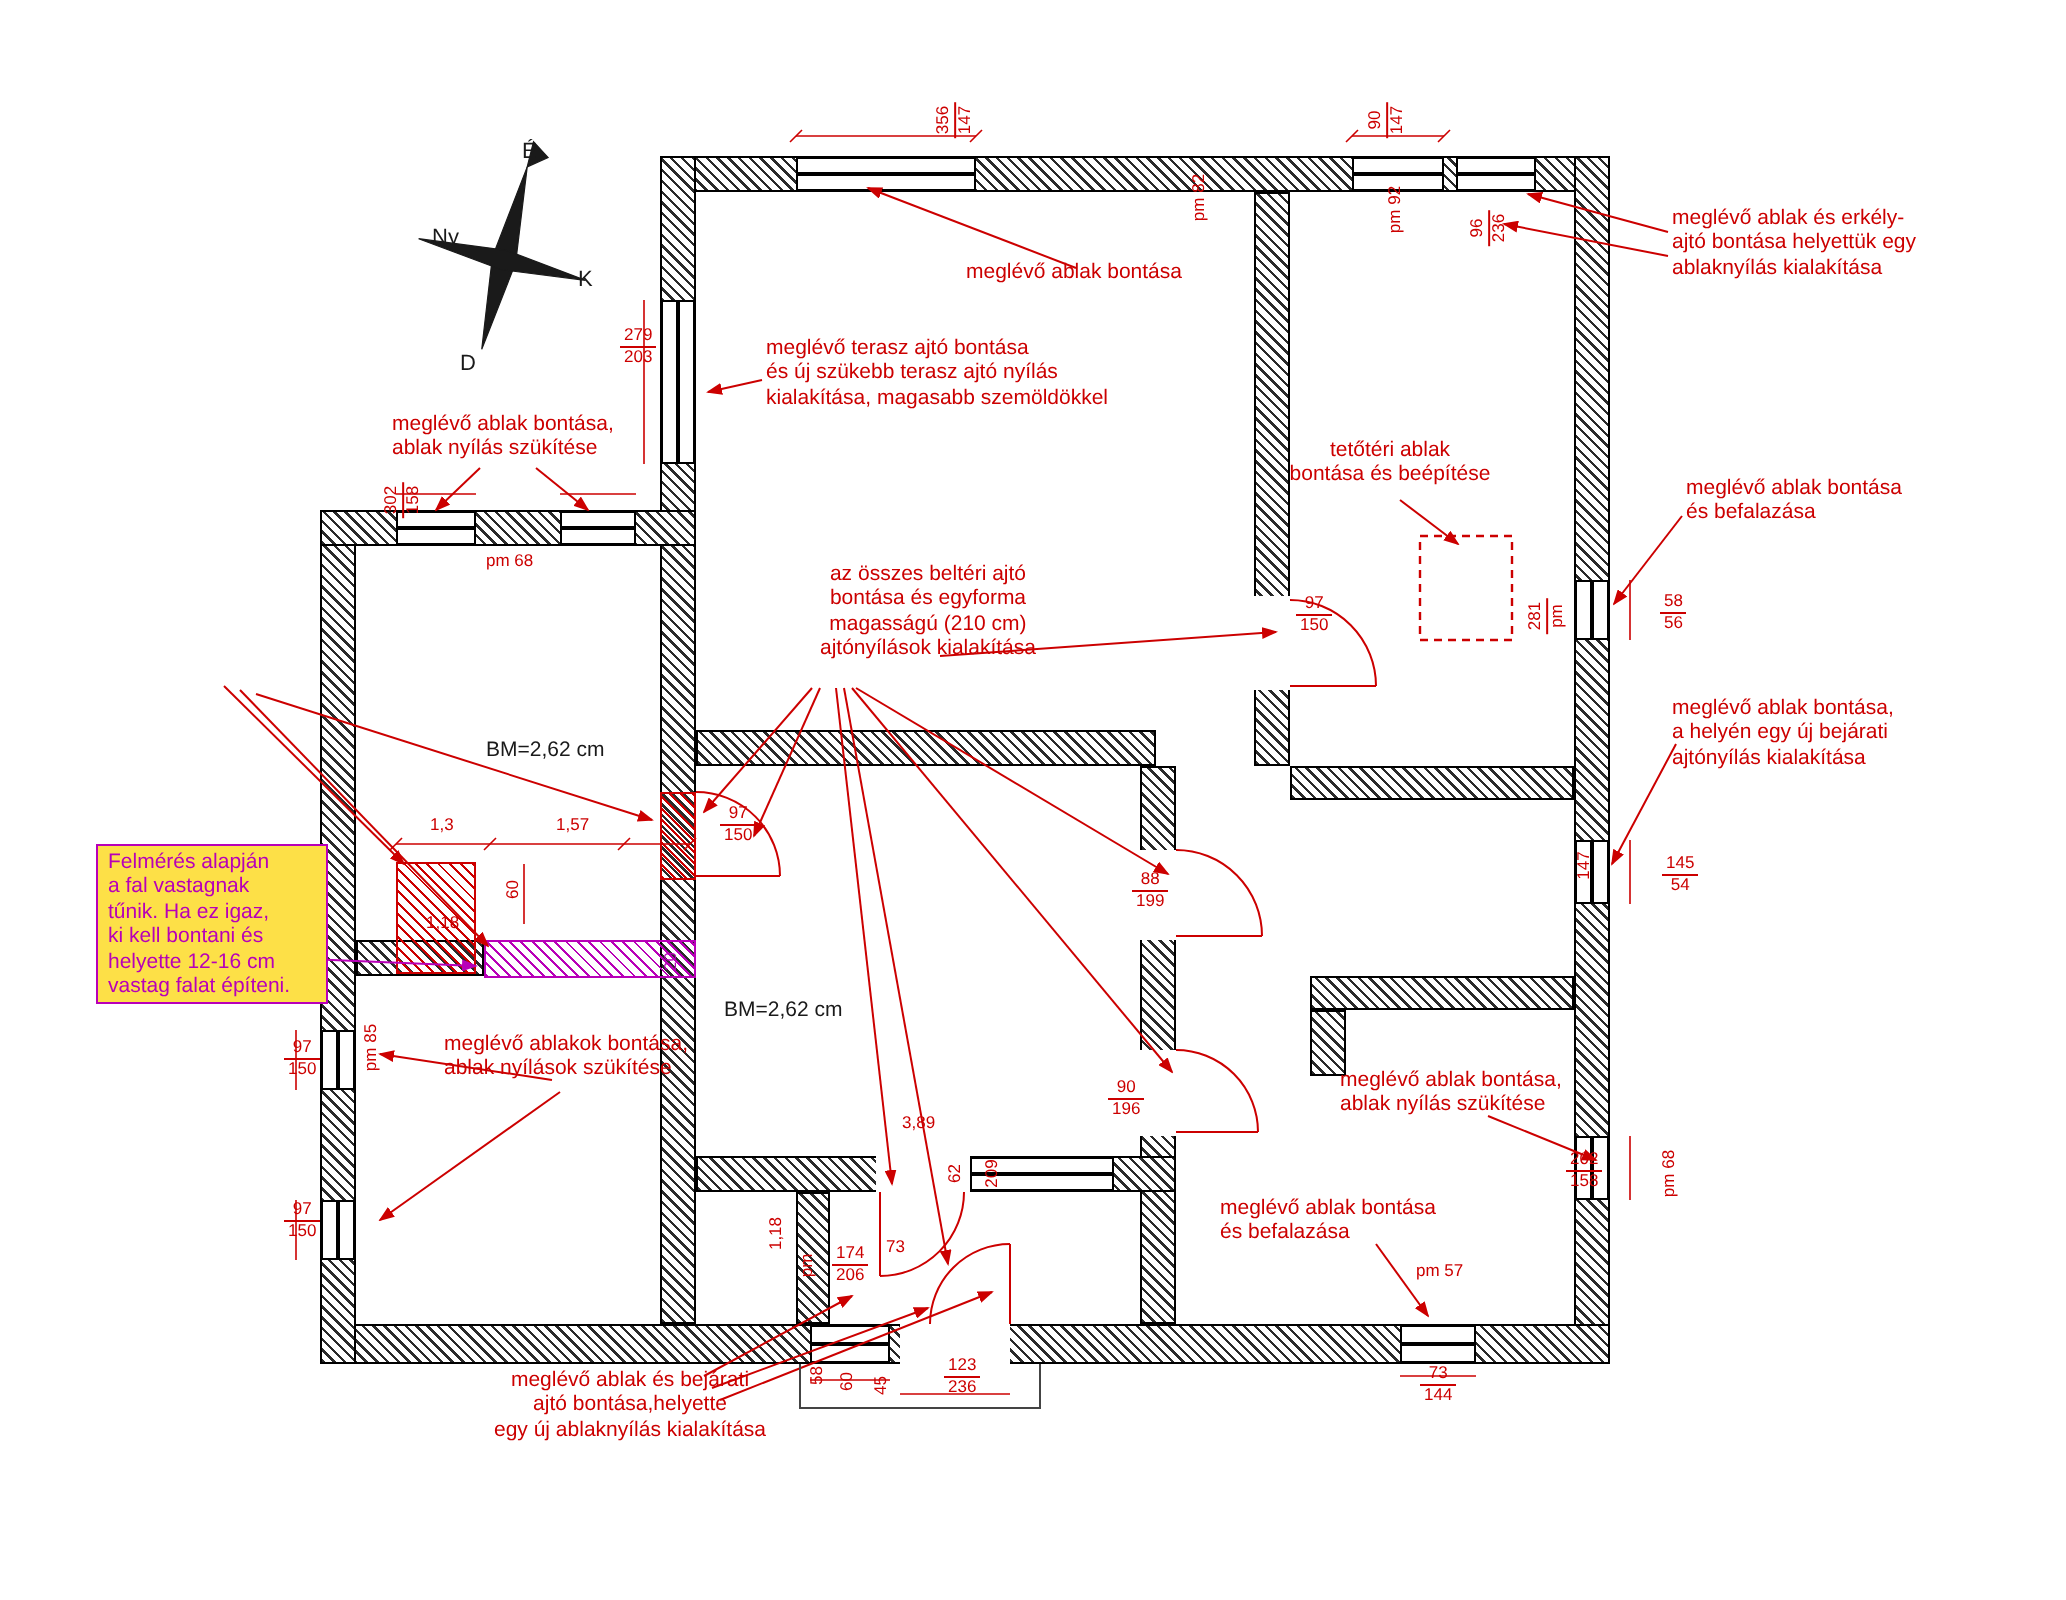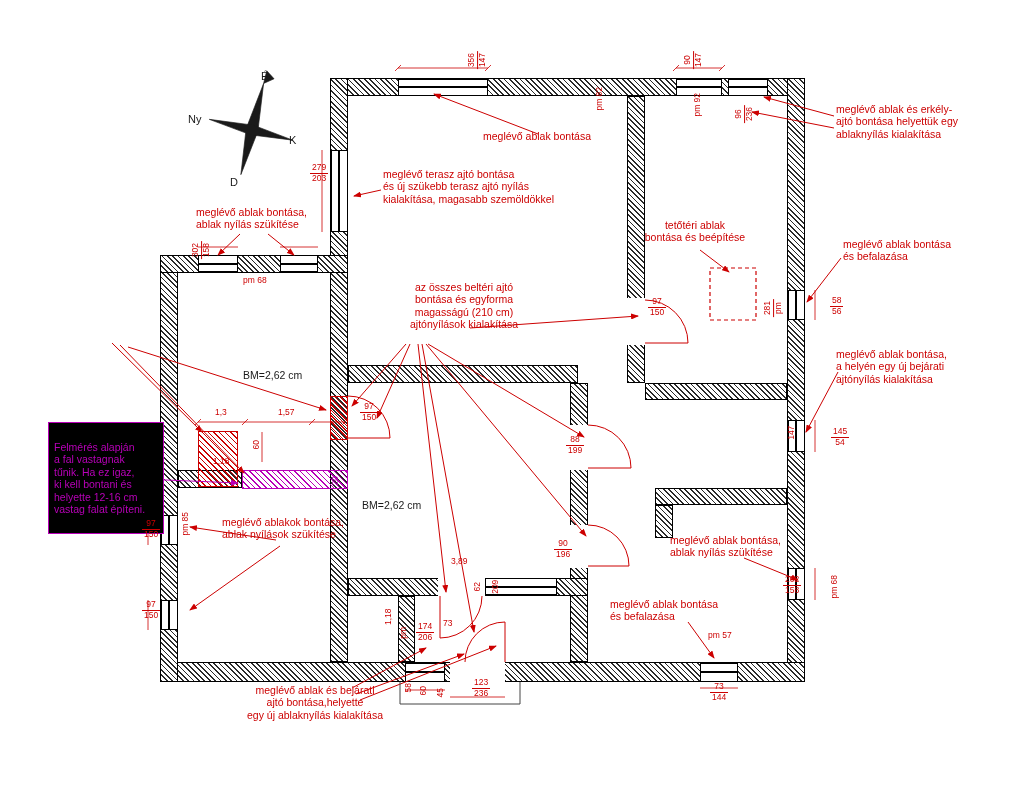--- a/index.html
+++ b/index.html
@@ -14,21 +14,21 @@
   .opening{position:absolute;background:#fff;z-index:2;}
   .hatch-red{position:absolute;z-index:2;box-sizing:border-box;border:1px solid #cc0000;
         background:repeating-linear-gradient(45deg,#cc0000 0,#cc0000 1px,rgba(255,255,255,0) 1px,rgba(255,255,255,0) 4px);}
   .hatch-mag{position:absolute;z-index:2;box-sizing:border-box;border:1px solid #b800b8;
         background:repeating-linear-gradient(45deg,#b800b8 0,#b800b8 1px,rgba(255,255,255,0) 1px,rgba(255,255,255,0) 4px);}
   .overlay{position:absolute;left:0;top:0;z-index:3;pointer-events:none;}
   .ann{position:absolute;color:#cc0000;font-size:10.5px;line-height:1.18;white-space:pre-line;z-index:4;}
   .ann.center{text-align:center;}
   .ann.black{color:#1a1a1a;}
   .ann-title{font-size:15px;letter-spacing:.5px;text-align:center;}
-  .note-box{border:1.3px solid #b800b8;color:#b800b8;padding:18px 5px;background:#000000;}
+  .note-box{border:1.3px solid #b800b8;color:#b800b8;padding:2px 5px;background:#fde047;}
   .dim{position:absolute;color:#cc0000;font-size:8.5px;line-height:1.12;white-space:nowrap;z-index:4;}
   .dim.mag{color:#b800b8;}
   .pair span{display:block;text-align:center;padding:0 2px;}
   .pair span:first-child{border-bottom:1px solid #cc0000;}
   .rot{transform:rotate(-90deg);transform-origin:center center;}
   .compass-label{position:absolute;color:#1a1a1a;font-size:11px;z-index:4;}
 </style>
 </head>
 <body>
 
@@ -162,21 +162,21 @@
     <path d="M400,682 L400,704 L520,704 L520,682" stroke="#444" stroke-width="1" fill="none"></path>
 
     <g transform="translate(252,130) rotate(14)" fill="#1a1a1a" stroke="#1a1a1a" stroke-width="0.6">
       <polygon points="0,-48 6,0 0,46 -6,0"></polygon>
       <polygon points="-44,0 0,-5 42,0 0,5"></polygon>
       <path d="M0,-48 L0,-61 L9,-55 Z"></path>
     </g>
   </svg>
 
   <div class="compass-label" style="left:261px;top:70px">É</div>
-  <div class="compass-label" style="left:188px;top:113px">Ny</div>
+  <div class="compass-label" style="left:216px;top:113px">Ny</div>
   <div class="compass-label" style="left:289px;top:134px">K</div>
   <div class="compass-label" style="left:230px;top:176px">D</div>
 
   <div class="ann" style="left:483px;top:130px">meglévő ablak bontása</div>
   <div class="ann" style="left:836px;top:103px">meglévő ablak és erkély-
 ajtó bontása helyettük egy
 ablaknyílás kialakítása</div>
   <div class="ann" style="left:383px;top:168px">meglévő terasz ajtó bontása
 és új szükebb terasz ajtó nyílás
 kialakítása, magasabb szemöldökkel</div>

